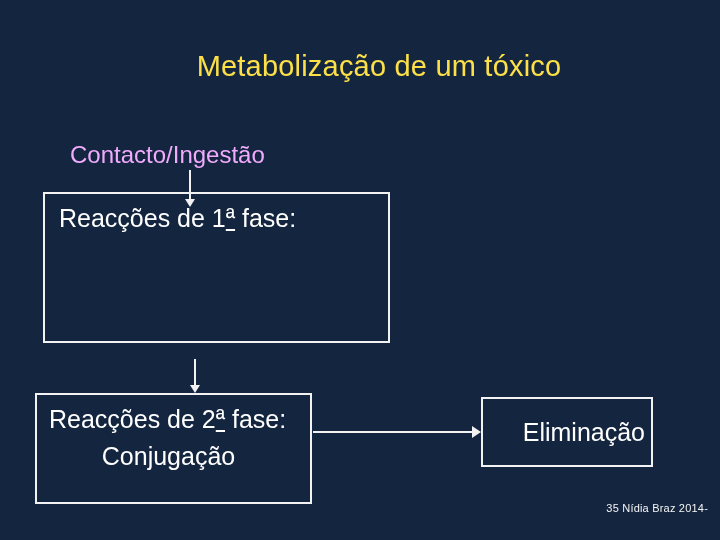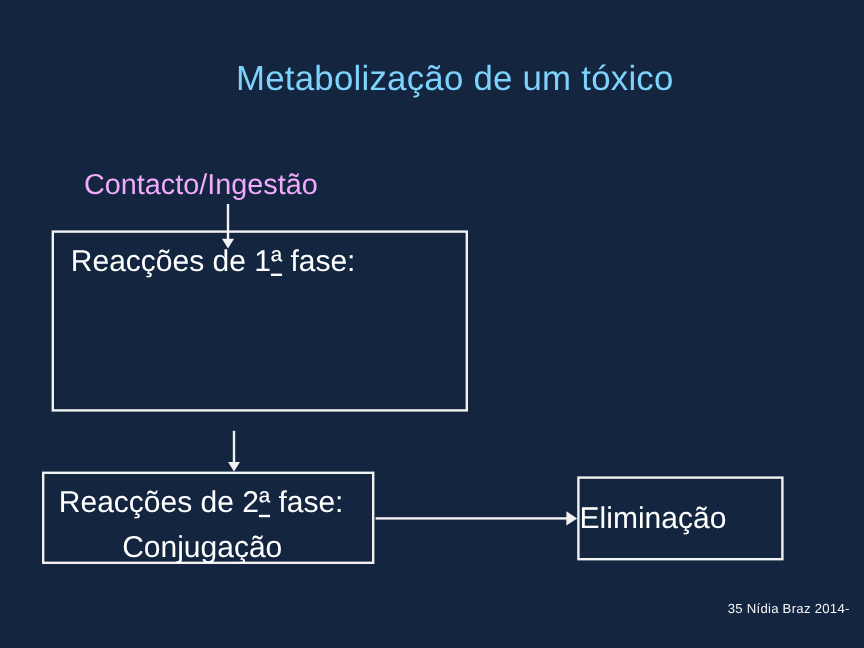--- a/index.html
+++ b/index.html
@@ -19,40 +19,40 @@
   .slide-title {
     position: absolute;
     top: 50px;
     left: 0;
     width: 720px;
     box-sizing: border-box;
     padding-left: 38px;
     text-align: center;
     font-size: 29px;
     letter-spacing: 0.2px;
-    color: #7dd3fc;
+    color: #fde047;
   }
   .start-label {
     position: absolute;
     left: 70px;
     top: 141px;
     font-size: 24px;
     color: #f0abfc;
   }
   .fbox {
     position: absolute;
     border: 2px solid #f2f2f2;
     box-sizing: border-box;
     background: transparent;
   }
   .box1 { left: 43px; top: 192px; width: 347px; height: 151px; }
-  .box2 { left: 35px; top: 393px; width: 277px; height: 77px; }
+  .box2 { left: 35px; top: 393px; width: 277px; height: 111px; }
   .box3 {
     left: 481px; top: 397px; width: 172px; height: 70px;
-    display: flex; align-items: center; justify-content: flex-start;
+    display: flex; align-items: center; justify-content: flex-end;
   }
   .box-title {
     margin: 9px 0 0 14px;
     font-size: 25px;
     line-height: 30px;
     white-space: nowrap;
   }
   .ord { text-decoration: underline; text-underline-offset: 2px; }
   .box1-items {
     margin: 3px 0 0 120px;

